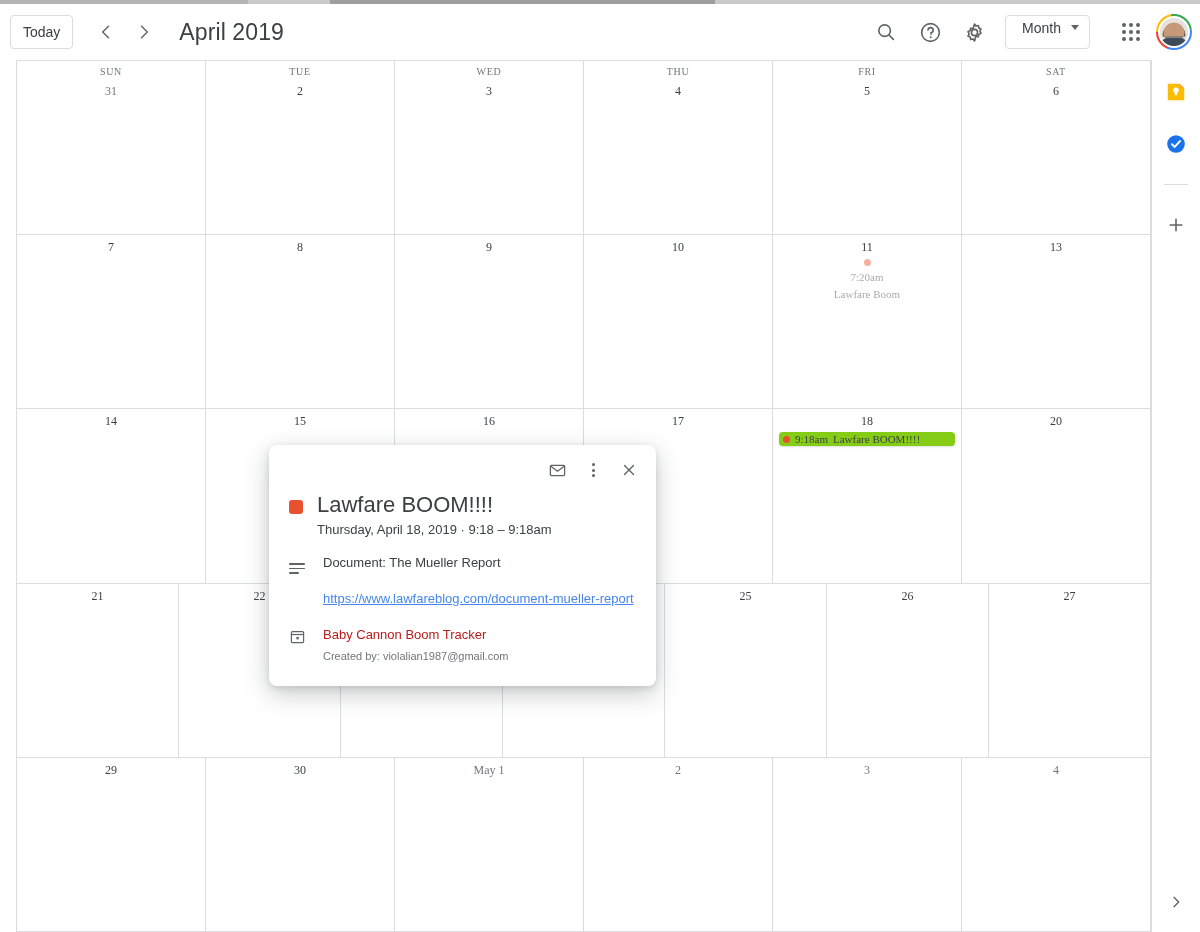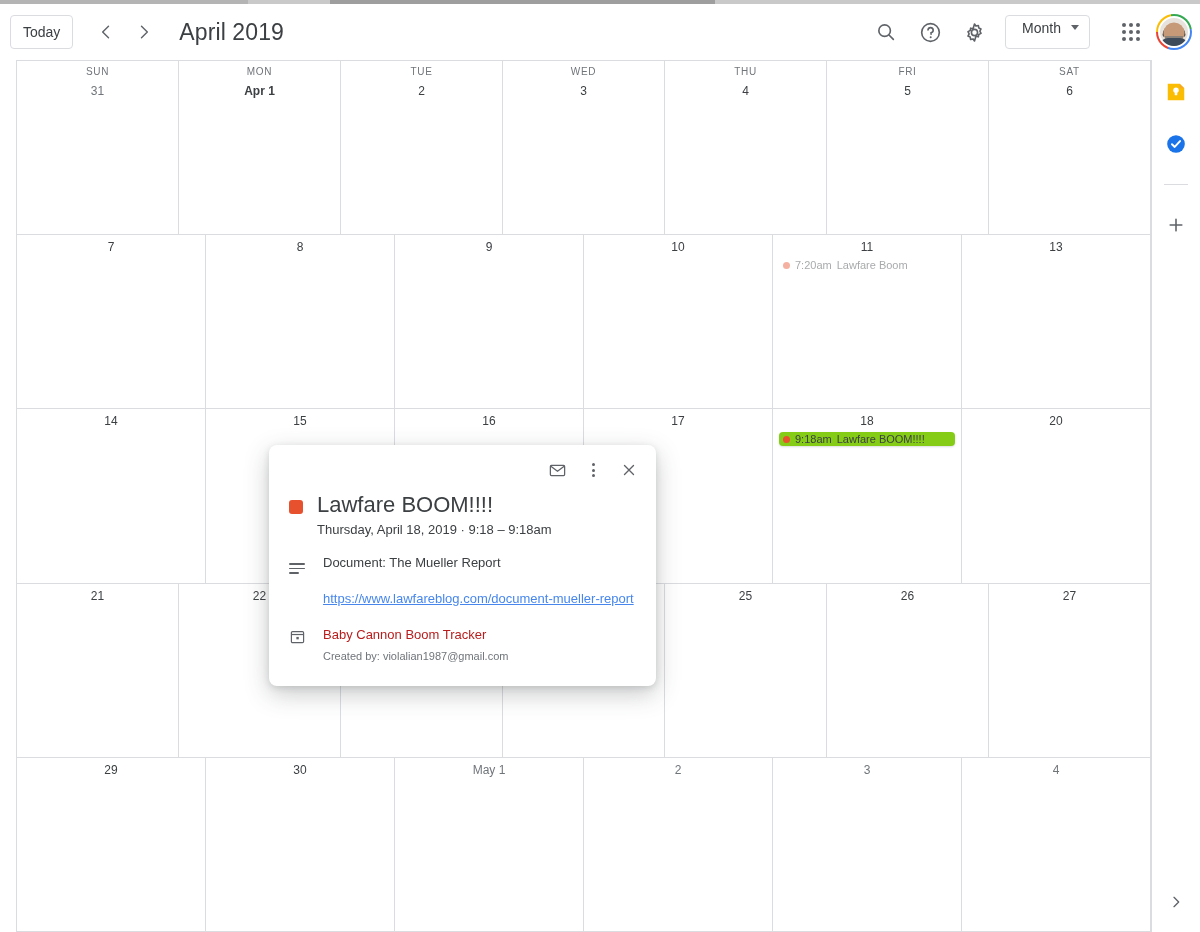--- a/index.html
+++ b/index.html
@@ -71,21 +71,21 @@
     width:18px; height:10px; border-radius:0 0 9px 9px; background:#8b8279; }
   .avatar .body { position:absolute; left:50%; bottom:-2px; transform:translateX(-50%);
     width:30px; height:10px; border-radius:9px 9px 0 0; background:#3c4a5a; }
 
   
   .grid-wrap {
     position:absolute; top:60px; left:16px; width:1135px; height:872px;
     border-left:1px solid #dadce0; border-top:1px solid #dadce0;
     display:flex; flex-direction:column;
   }
-  .week-row { display:flex; flex:1; min-height:0; }
+  .week-row { display:flex; flex:1; min-height:0;font-family:Liberation Serif, serif; }
   .cell {
     flex:1 1 0; min-width:0; position:relative;
     border-right:1px solid #dadce0; border-bottom:1px solid #dadce0;
     padding-top:4px;
   }
   .week-row.first .cell { padding-top:22px; }
   .dow-label {
     position:absolute; top:5px; left:0; right:0; text-align:center;
     font-size:10px; color:#70757a; letter-spacing:0.7px;
   }
@@ -96,21 +96,21 @@
   .daynum.bold { font-weight:700; }
   .daynum.muted { color:#70757a; }
 
   
   .chip {
     display:flex; align-items:center; gap:5px;
     margin:0 6px 2px 6px; padding:1px 4px; border-radius:4px;
     font-size:11px; color:#3c4043; white-space:nowrap; overflow:hidden;
     cursor:pointer;
   }
-  .chip.faded { opacity:0.45; }
+  .chip.faded { opacity:0.45;flex-direction:column; }
   .chip.selected { background:#84cc16; box-shadow:0 1px 2px rgba(60,64,67,.18); }
   .chip .dot { width:7px; height:7px; border-radius:50%; background:#e8512e; flex:0 0 auto; }
   .chip .ctime { color:#3c4043; }
   .chip .ctitle { color:#3c4043; overflow:hidden; text-overflow:ellipsis; }
 
   
   .rail {
     position:absolute; top:60px; right:0; width:49px; height:872px;
     background:#fff; border-left:1px solid #dadce0;
     display:flex; flex-direction:column; align-items:center; padding-top:20px;
@@ -241,24 +241,20 @@
     </div>
   </div>
 
   <div class="grid-wrap" id="grid">
       <div class="week-row first">
         <div class="cell">
           <div class="dow-label">SUN</div>
           <div class="daynum muted">31</div>
         </div>
         <div class="cell">
-          <div class="dow-label">MON</div>
-          <div class="daynum bold">Apr 1</div>
-        </div>
-        <div class="cell">
           <div class="dow-label">TUE</div>
           <div class="daynum">2</div>
         </div>
         <div class="cell">
           <div class="dow-label">WED</div>
           <div class="daynum">3</div>
         </div>
         <div class="cell">
           <div class="dow-label">THU</div>
           <div class="daynum">4</div>

